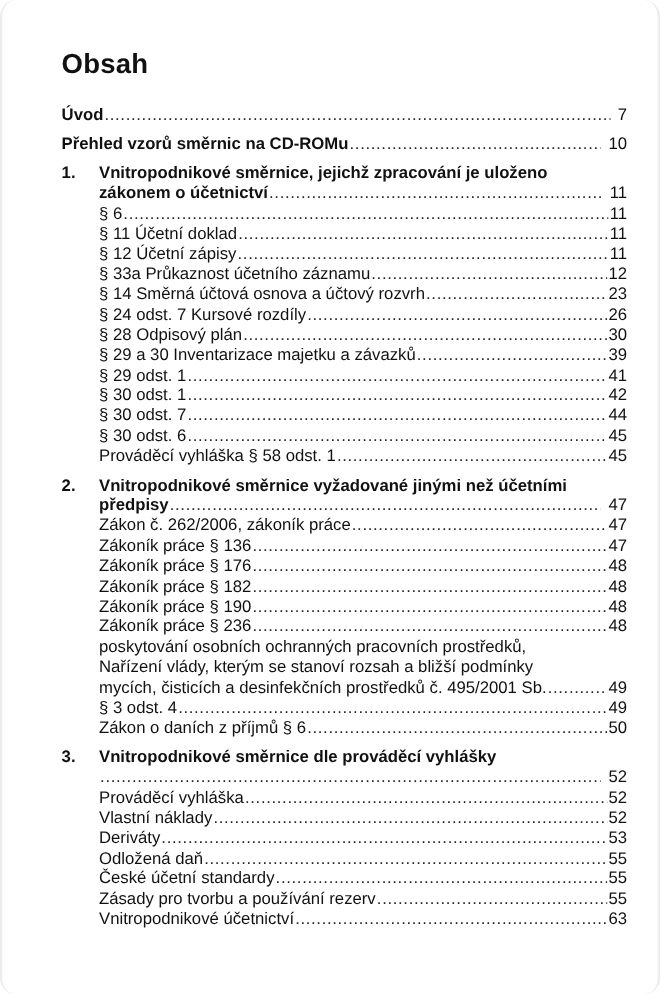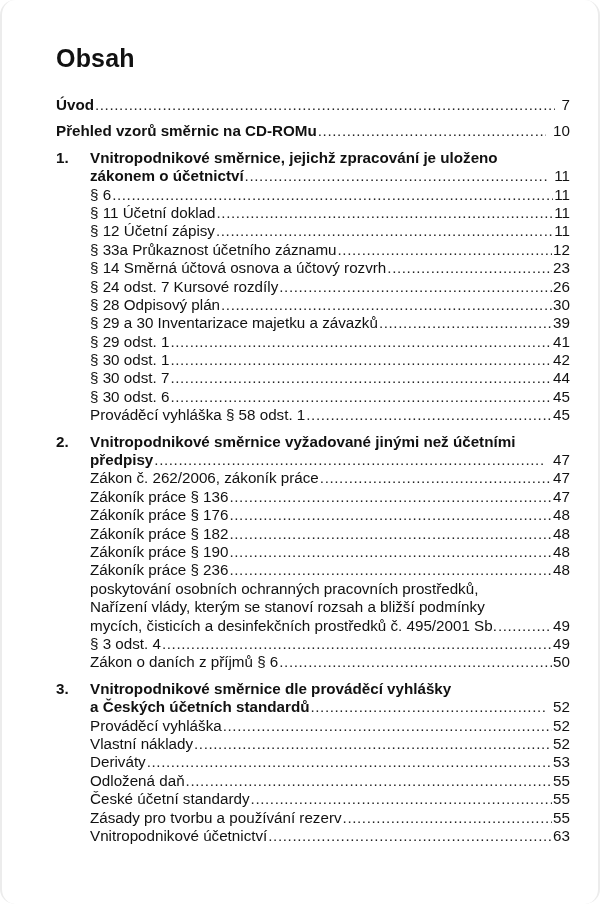--- a/index.html
+++ b/index.html
@@ -245,21 +245,20 @@
           <span class="page-no">50</span>
         </div>
     </div>
 
     <div class="section">
       <div class="section-first-line">
         <span class="num">3.</span>
         <span>Vnitropodnikové směrnice dle prováděcí vyhlášky</span>
       </div>
       <div class="row bold sub">
-        <span class="label">a Českých účetních standardů</span>
         <span class="dots"></span>
         <span class="page-no">52</span>
       </div>
       <div class="row sub">
           <span class="label">Prováděcí vyhláška</span>
           <span class="dots"></span>
           <span class="page-no">52</span>
         </div>
       <div class="row sub">
           <span class="label">Vlastní náklady</span>

